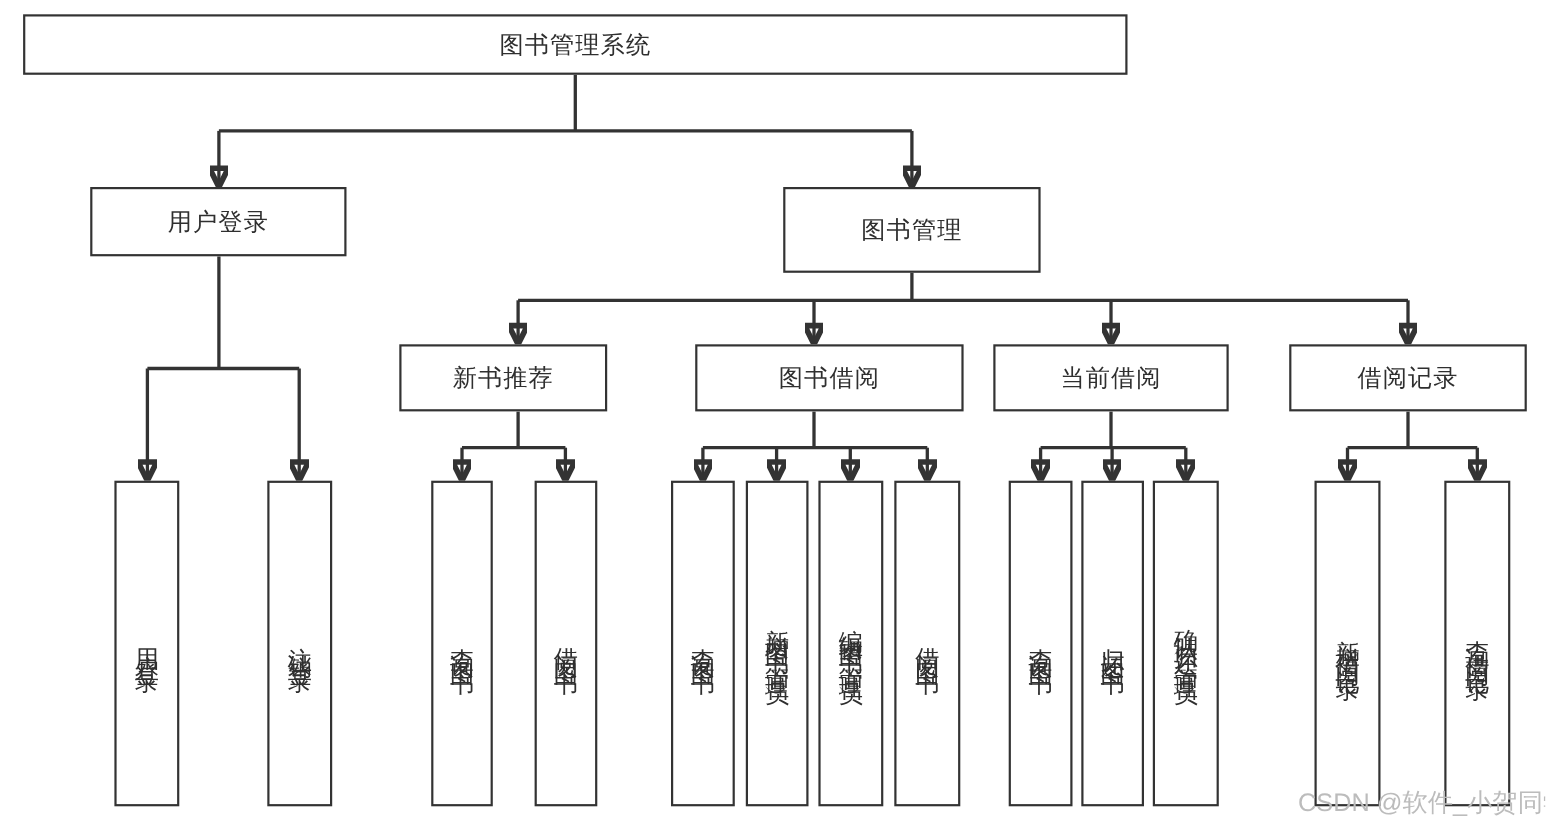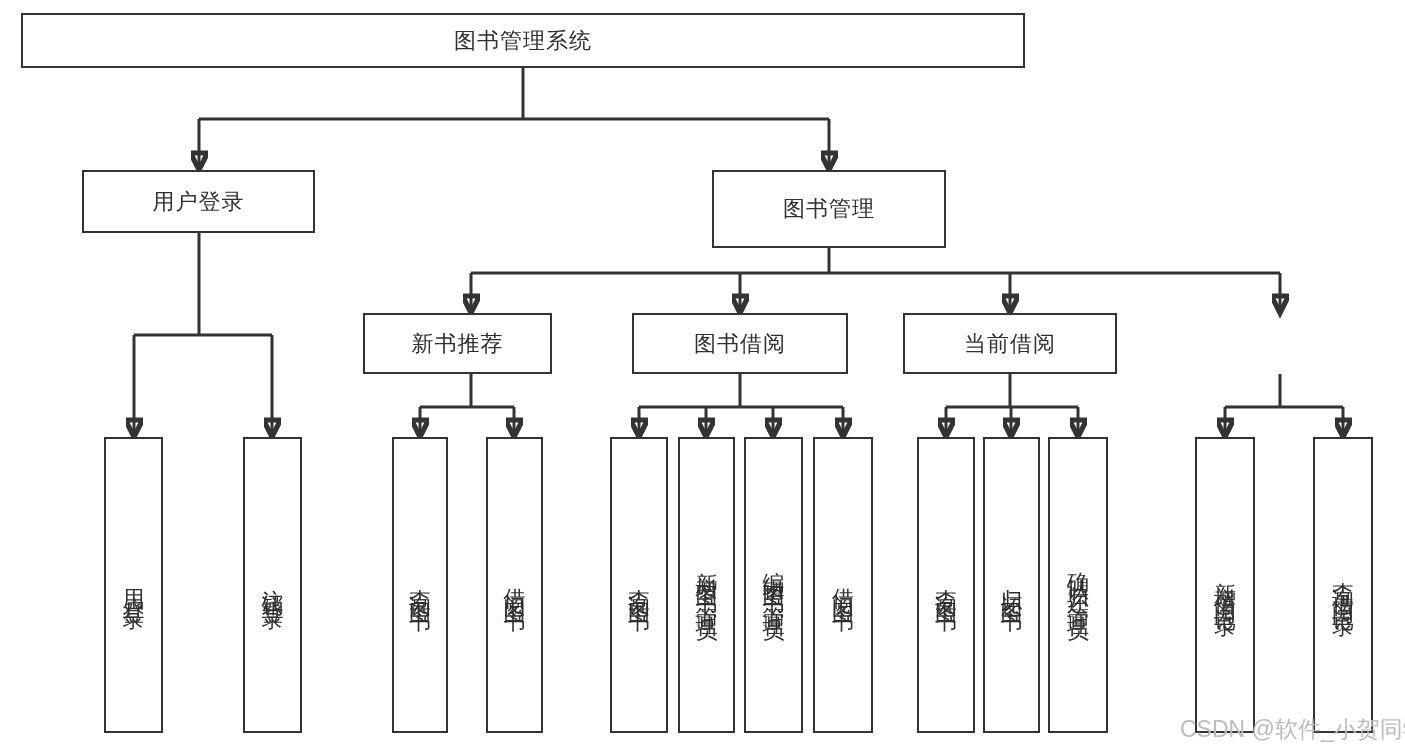--- a/index.html
+++ b/index.html
@@ -34,21 +34,21 @@
     letter-spacing:7px;
     line-height:1;
     white-space:nowrap;
   }
   
   .root   {left:21px;  top:13px;  width:1004px;height:55px;}
   .lvl2-a {left:82px;  top:170px; width:233px; height:63px;}
   .lvl2-b {left:712px; top:170px; width:234px; height:78px;}
   .lvl3   {top:313px;height:61px;}
   .l3-a{left:363px;width:189px;}
-  .l3-b{left:632px;width:216px;}
+  .l3-b{left:632px;width:244px;}
   .l3-c{left:903px;width:214px;}
   .l3-d{left:1172px;width:216px;}
   .leaf{top:437px;height:296px;}
   .lf0 {left:104px;width:59px;}
   .lf1 {left:243px;width:59px;}
   .lf2 {left:392px;width:56px;}
   .lf3 {left:486px;width:57px;}
   .lf4 {left:610px;width:58px;}
   .lf5 {left:678px;width:57px;}
   .lf6 {left:744px;width:59px;}
@@ -135,20 +135,21 @@
   </svg>
 
   <div class="box h-box root">图书管理系统</div>
 
   <div class="box h-box lvl2-a">用户登录</div>
   <div class="box h-box lvl2-b">图书管理</div>
 
   <div class="box h-box lvl3 l3-a">新书推荐</div>
   <div class="box h-box lvl3 l3-b">图书借阅</div>
   <div class="box h-box lvl3 l3-c">当前借阅</div>
+  <div class="box h-box lvl3 l3-d">借阅记录</div>
 
   <div class="box v-box leaf lf0">
     <span class="vtext">用户登录</span>
   </div>
   <div class="box v-box leaf lf1">
     <span class="vtext">注销登录</span>
   </div>
 
   <div class="box v-box leaf lf2">
     <span class="vtext">查询图书</span>

